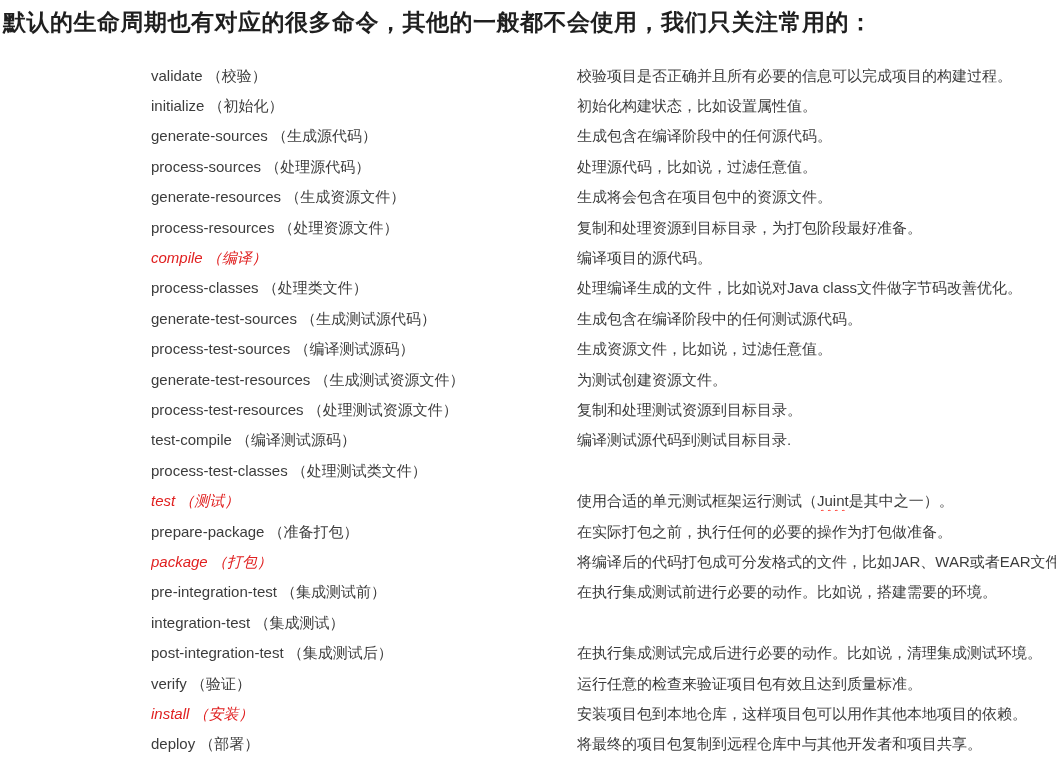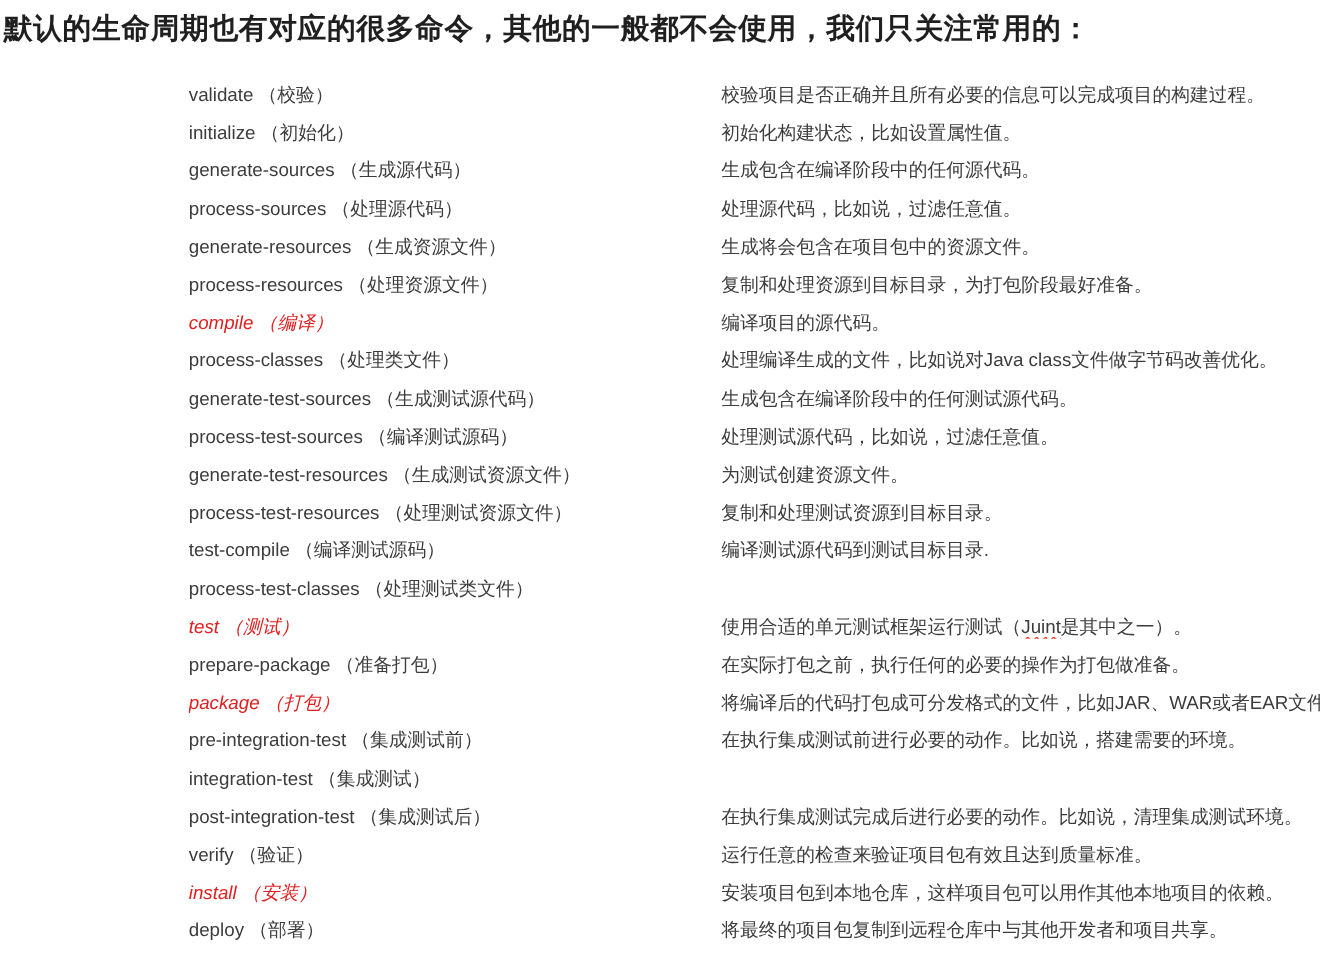--- a/index.html
+++ b/index.html
@@ -105,21 +105,21 @@
       <div class="lifecycle-row">
         <div class="phase-cell">process-classes （处理类文件）</div>
         <div class="desc-cell">处理编译生成的文件，比如说对Java class文件做字节码改善优化。</div>
       </div>
       <div class="lifecycle-row">
         <div class="phase-cell">generate-test-sources （生成测试源代码）</div>
         <div class="desc-cell">生成包含在编译阶段中的任何测试源代码。</div>
       </div>
       <div class="lifecycle-row">
         <div class="phase-cell">process-test-sources （编译测试源码）</div>
-        <div class="desc-cell">处理测试源代码，比如说，过滤任意值。</div>
+        <div class="desc-cell">生成资源文件，比如说，过滤任意值。</div>
       </div>
       <div class="lifecycle-row">
         <div class="phase-cell">generate-test-resources （生成测试资源文件）</div>
         <div class="desc-cell">为测试创建资源文件。</div>
       </div>
       <div class="lifecycle-row">
         <div class="phase-cell">process-test-resources （处理测试资源文件）</div>
         <div class="desc-cell">复制和处理测试资源到目标目录。</div>
       </div>
       <div class="lifecycle-row">

